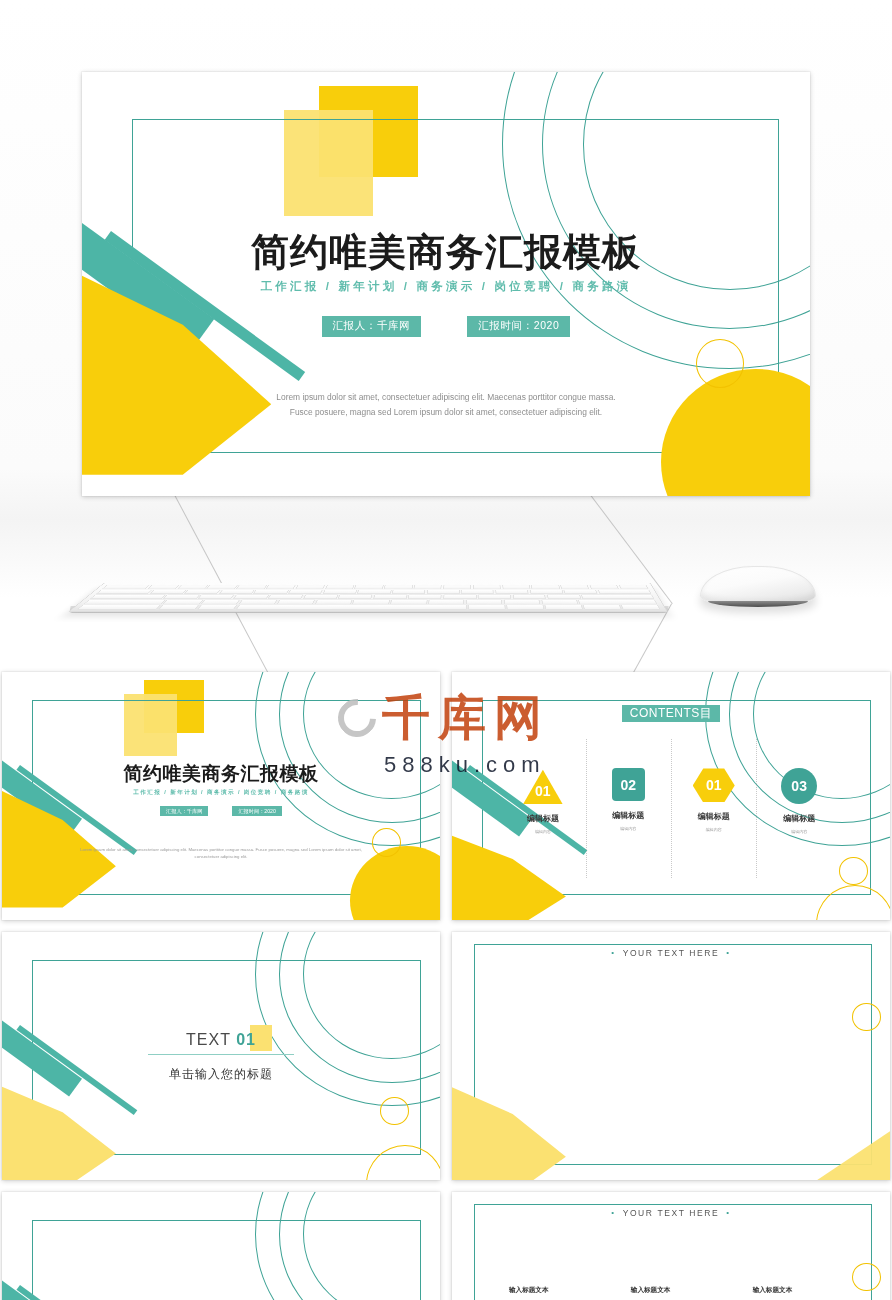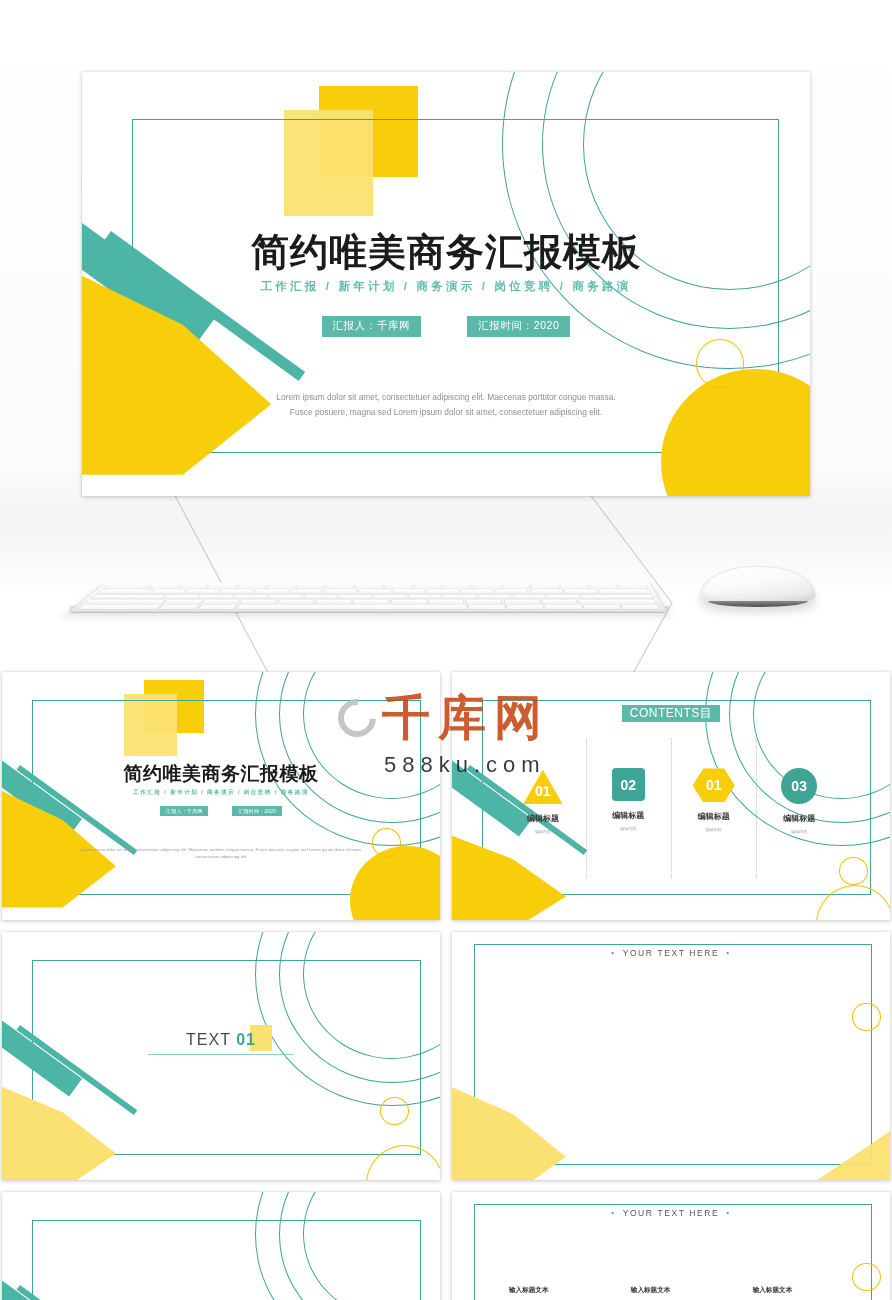--- a/index.html
+++ b/index.html
@@ -488,20 +488,21 @@
   <div class="stripe stripe-c"></div>
   <div class="chevron" style="top:58%;height:46%;background:#FBE171;"></div>
   <div class="ring-md"></div>
   <div class="ring-sm" style="right:7%;bottom:22%;"></div>
 
   <div class="part-wrap">
     <div class="part-line">
       <span class="part-chip"></span>
       <span class="part-label"><span>TEXT</span> <span class="part-num">01</span></span>
     </div>
+    <div class="part-sub">单击输入您的标题</div>
   </div>
 </div>
 
 <div class="slide" id="th4">
   <div class="frame" style="top:5%;bottom:6%;left:5%;right:4%;"></div>
   <div class="chevron" style="top:58%;height:48%;background:#FBE171;"></div>
   <div class="ring-sm" style="right:2%;bottom:60%;"></div>
   <div class="tri-br"></div>
 
   <div class="yth" style="top:6.5%;">

